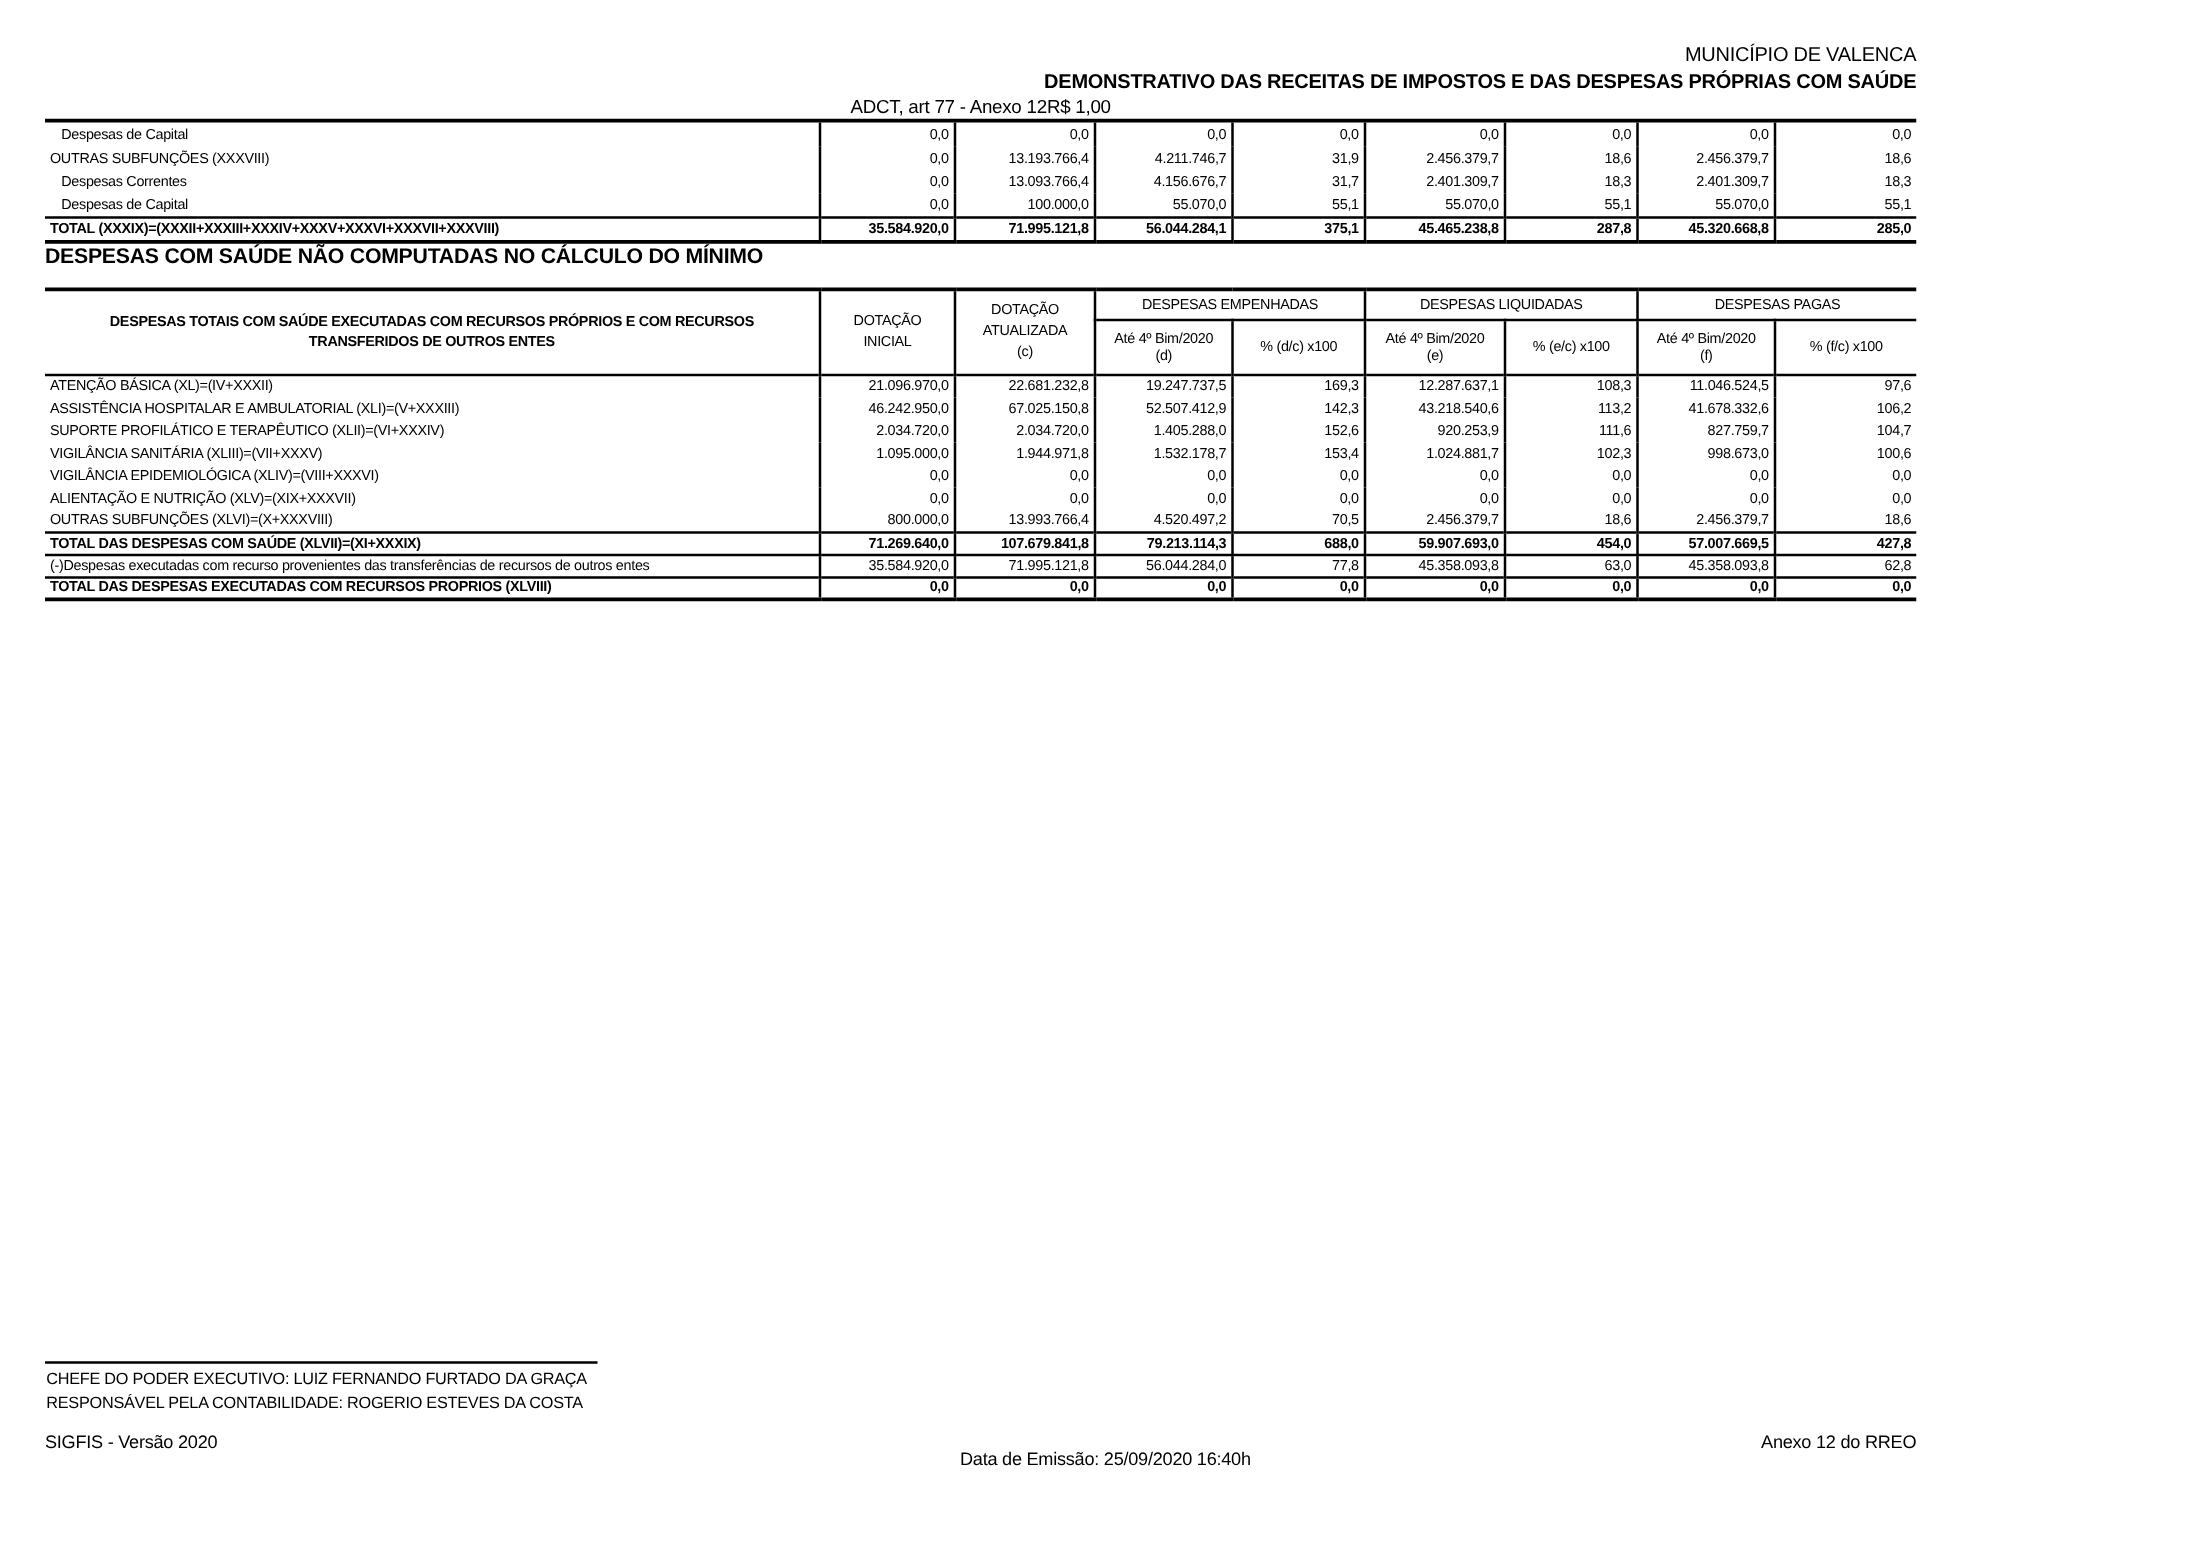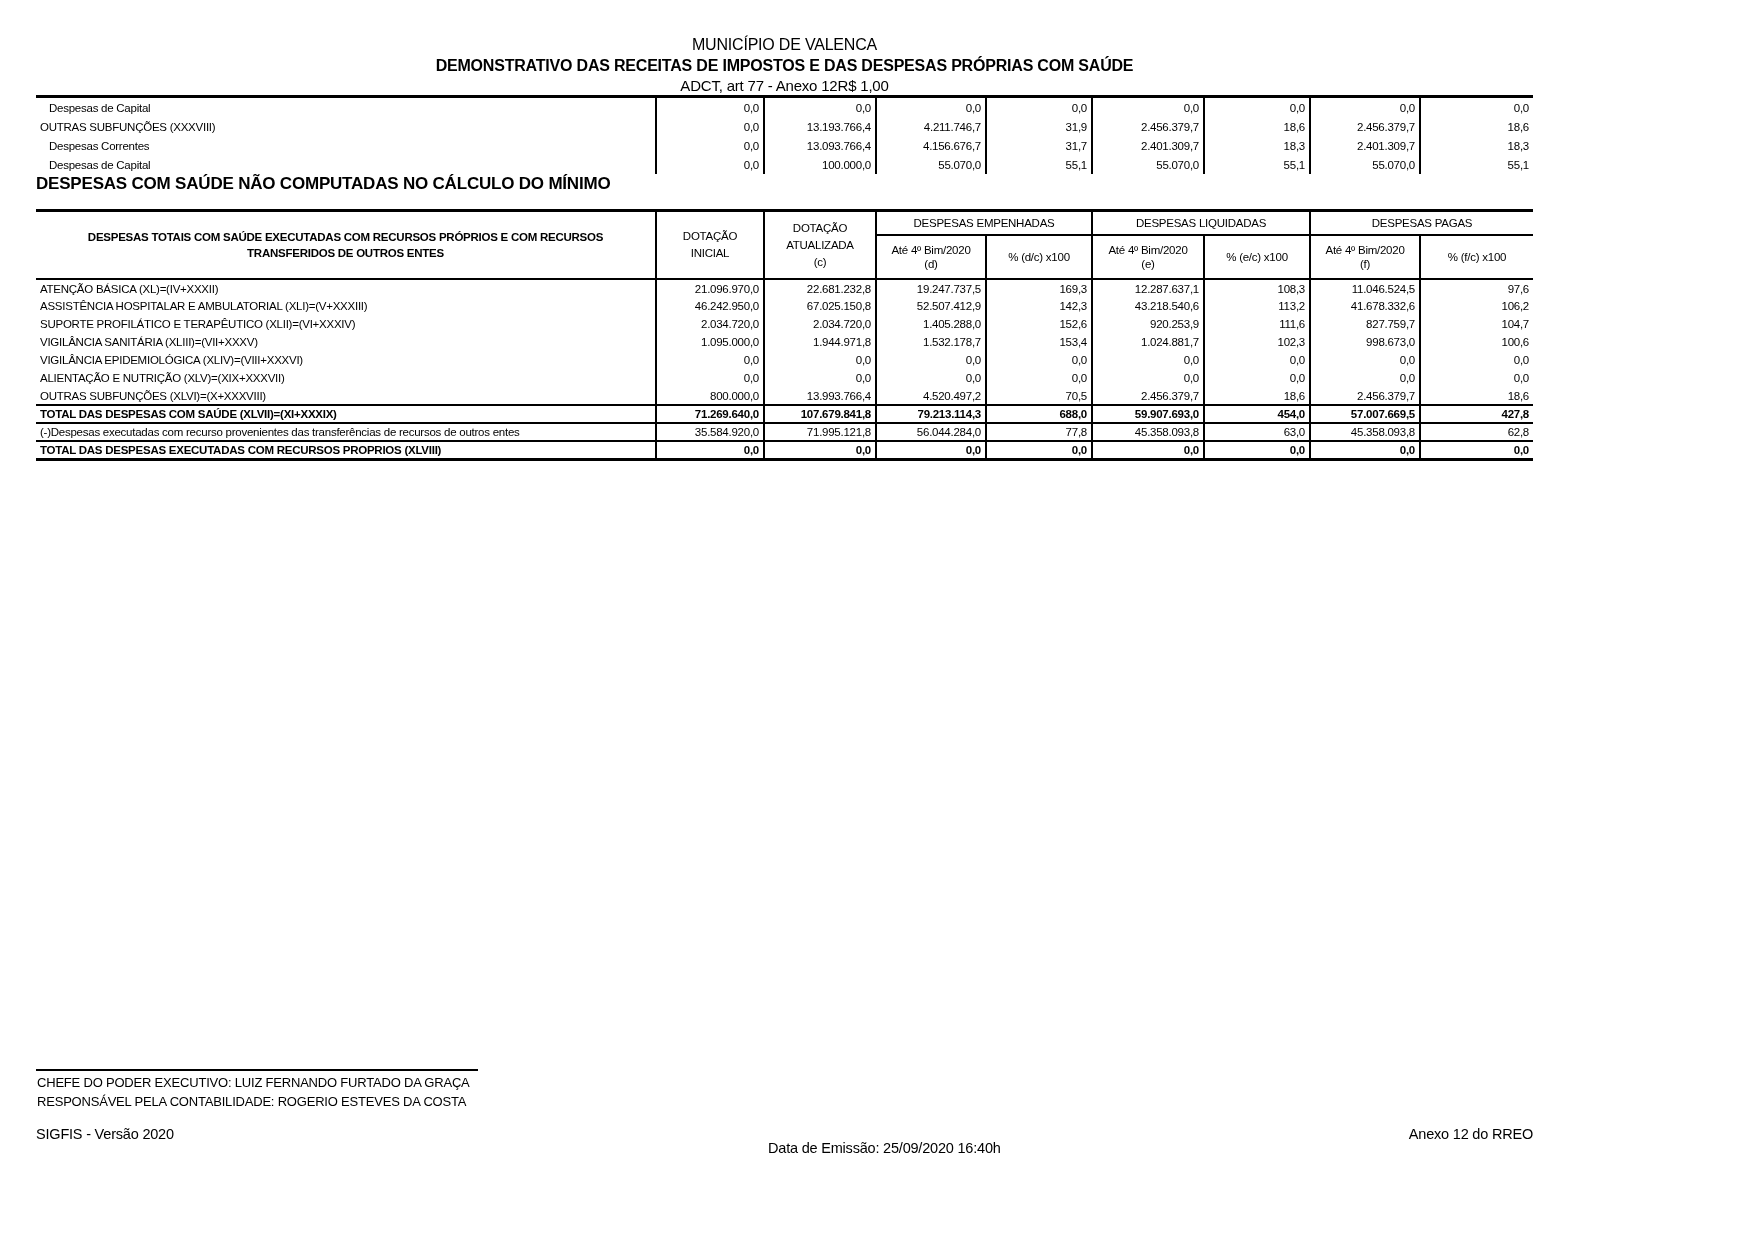--- a/index.html
+++ b/index.html
@@ -6,21 +6,21 @@
   html,body { background:#fff; }
   body {
     width:1755px; height:1242px;
     font-family:"Liberation Sans", sans-serif;
     color:#000;
     overflow:hidden;
   }
   .page { position:relative; width:1755px; height:1242px; padding:34px 0 0 36px; }
 
   
-  .doc-header { text-align:center; width:1497px; }
+  .doc-header { text-align:right; width:1497px; }
   .h-line { font-size:16px; line-height:21px; letter-spacing:-0.2px; white-space:nowrap; }
   .h-line.bold { font-weight:bold; }
 
   
   .annex-row {
     width:1497px; display:flex; justify-content:center; align-items:flex-end;
     border-bottom:3px solid #000; padding-bottom:1px; margin-top:1px;
     font-size:15px; letter-spacing:-0.2px;
   }
 
@@ -134,20 +134,31 @@
         <tr>
           <td class="lbl ind">Despesas de Capital</td>
           <td class="num">0,0</td>
           <td class="num">100.000,0</td>
           <td class="num">55.070,0</td>
           <td class="num">55,1</td>
           <td class="num">55.070,0</td>
           <td class="num">55,1</td>
           <td class="num">55.070,0</td>
           <td class="num">55,1</td>
+        </tr>
+        <tr class="emph">
+          <td class="lbl">TOTAL (XXXIX)=(XXXII+XXXIII+XXXIV+XXXV+XXXVI+XXXVII+XXXVIII)</td>
+          <td class="num">35.584.920,0</td>
+          <td class="num">71.995.121,8</td>
+          <td class="num">56.044.284,1</td>
+          <td class="num">375,1</td>
+          <td class="num">45.465.238,8</td>
+          <td class="num">287,8</td>
+          <td class="num">45.320.668,8</td>
+          <td class="num">285,0</td>
         </tr>
       </tbody>
   </table>
 
   <div class="section-title">DESPESAS COM SAÚDE NÃO COMPUTADAS NO CÁLCULO DO MÍNIMO</div>
 
   <table class="tbl" id="table2">
     <colgroup>
       <col style="width:620px">
         <col style="width:108px">

